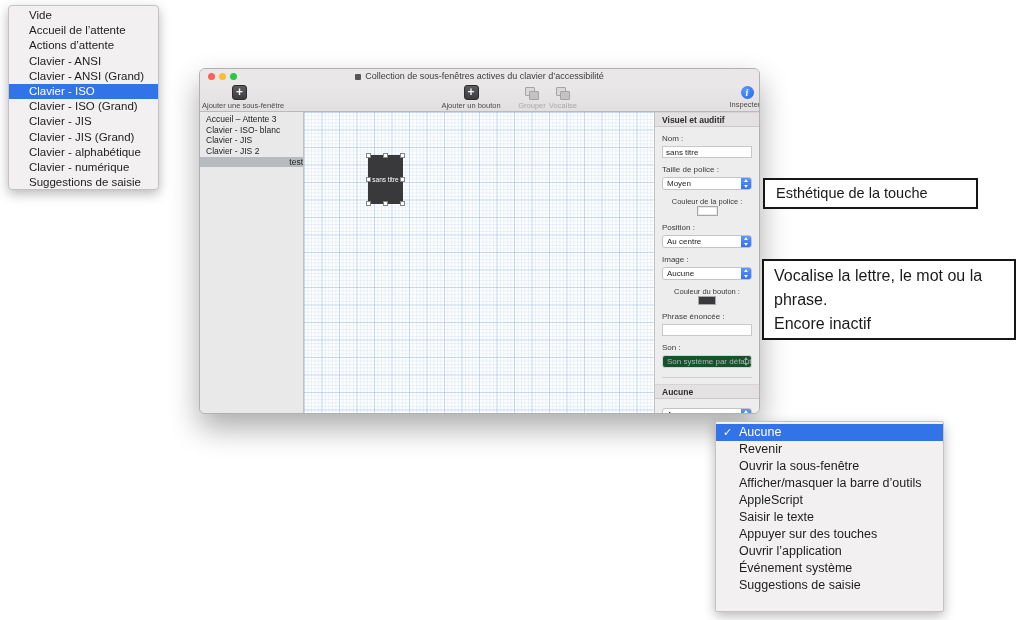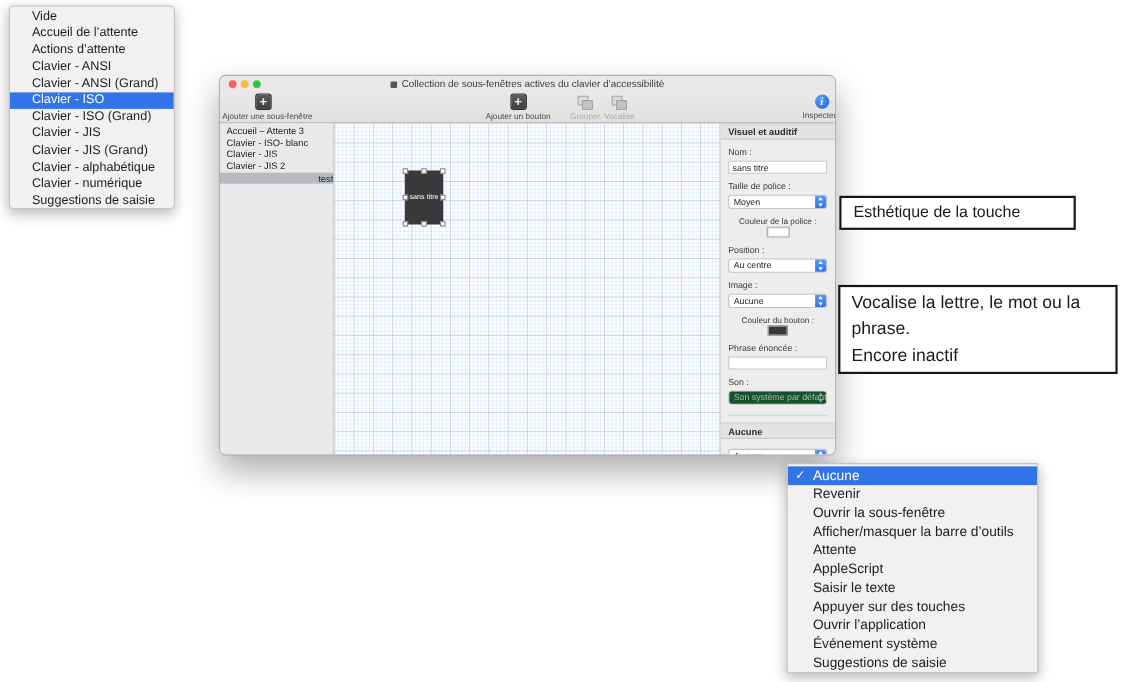--- a/index.html
+++ b/index.html
@@ -264,24 +264,20 @@
     <div class="menu-item">
       <span class="check"></span>
       <span>Ouvrir la sous-fenêtre</span>
     </div>
     <div class="menu-item">
       <span class="check"></span>
       <span>Afficher/masquer la barre d’outils</span>
     </div>
     <div class="menu-item">
       <span class="check"></span>
-      <span>Attente</span>
-    </div>
-    <div class="menu-item">
-      <span class="check"></span>
       <span>AppleScript</span>
     </div>
     <div class="menu-item">
       <span class="check"></span>
       <span>Saisir le texte</span>
     </div>
     <div class="menu-item">
       <span class="check"></span>
       <span>Appuyer sur des touches</span>
     </div>

